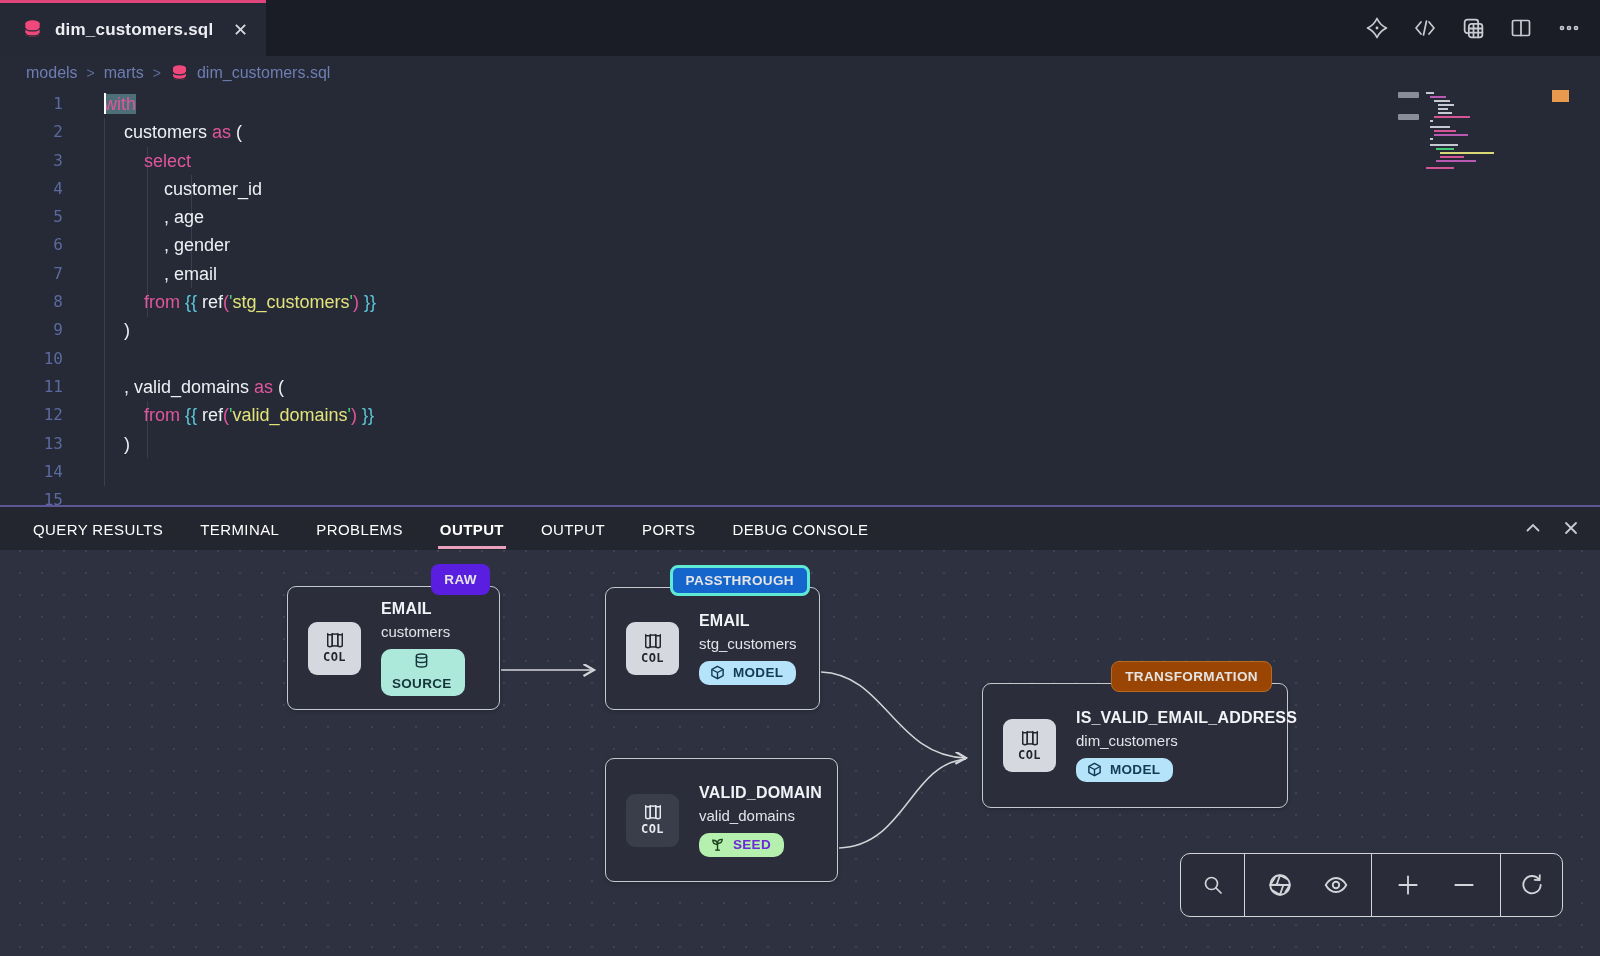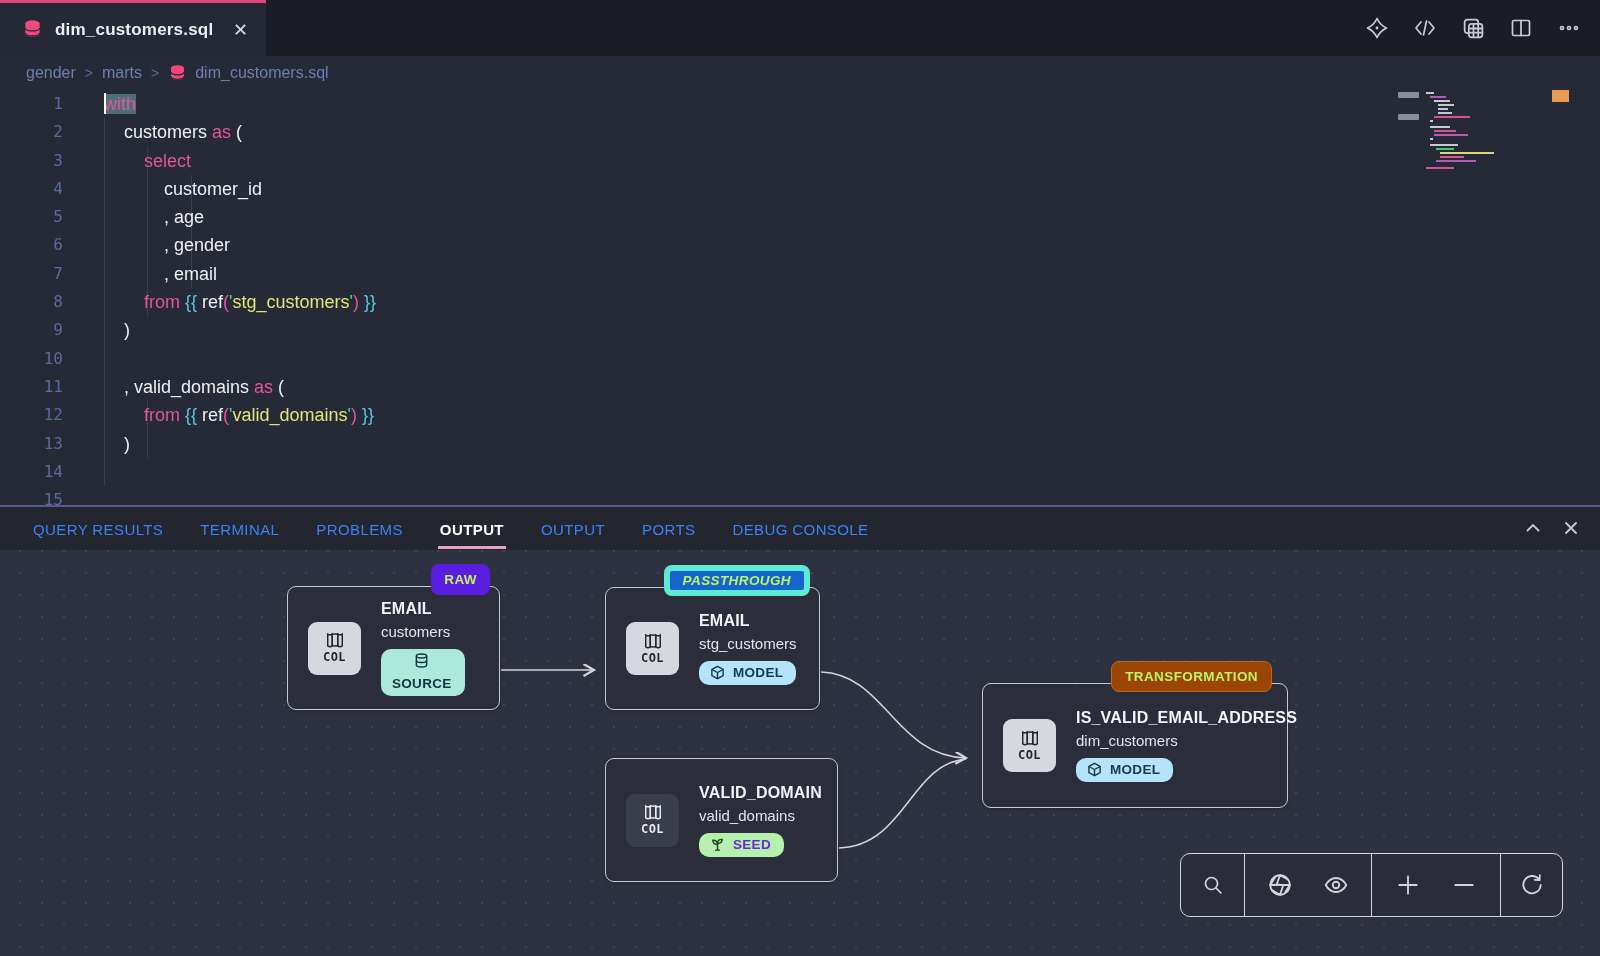--- a/index.html
+++ b/index.html
@@ -41,21 +41,21 @@
   .g2b { left:147px; top:311px; height:57px; }
   .g3 { left:191px; top:85px; height:113px; }
   .minimap { position:absolute; right:70px; top:0; width:106px; height:80px; opacity:.95; }
   .mm-bar { position:absolute; background:#8a8d99; border-radius:1px; }
   .mm-marker { position:absolute; right:31px; top:-3px; width:17px; height:15px; background:#e89a4e; }
 
   
   .panel-header { position:absolute; left:0; top:505px; width:1600px; height:45px; background:#23252f;
     border-top:2px solid #5c5794; display:flex; align-items:center; padding-left:33px; }
   .panel-tabs { display:flex; align-items:center; gap:37px; }
-  .ptab { color:#3b82f6; font-size:15px; letter-spacing:.4px; cursor:pointer; position:relative; padding:11px 0 9px; }
+  .ptab { color:#ffffff; font-size:15px; letter-spacing:.4px; cursor:pointer; position:relative; padding:11px 0 9px; }
   .ptab.active { color:#ffffff; font-weight:600; }
   .ptab.active::after { content:""; position:absolute; left:-2px; right:-2px; bottom:-2px; height:3px; background:#e8a0bd; }
   .panel-controls { position:absolute; right:20px; top:0; height:45px; display:flex; align-items:center; gap:20px; }
   .panel-controls svg { stroke:#c9cbd3; fill:none; stroke-width:1.8; stroke-linecap:round; }
 
   
   .canvas { position:absolute; left:0; top:550px; width:1600px; height:406px; background:#2e3240;
     background-image:radial-gradient(#404452 1.3px, transparent 1.4px); background-size:22px 22px; background-position:9px 12px; }
   .edges { position:absolute; left:0; top:0; width:1600px; height:406px; }
 
@@ -76,23 +76,23 @@
   .node-title { color:#f2f3f7; font-size:16px; font-weight:600; letter-spacing:.2px; }
   .node-sub { color:#e2e4ea; font-size:15px; margin-top:5px; }
   .type-badge { display:inline-flex; align-items:center; gap:8px; margin-top:9px; padding:4px 13px 5px 11px;
     border-radius:10px; font-size:13.5px; font-weight:600; letter-spacing:.3px; }
   .b-source { background:#ace9da; color:#17343c;flex-direction:column; }
   .b-model  { background:#b5e3fa; color:#133a56; }
   .b-seed   { background:#b5f0ae; color:#6d28d9; }
   .type-badge svg { fill:none; stroke-width:1.5; }
   .b-source svg { stroke:#17343c; } .b-model svg { stroke:#133a56; } .b-seed svg { stroke:#1d4220; }
   .corner-badge { position:absolute; top:-23px; height:31px; display:flex; align-items:center;
-    padding:0 13px; border-radius:8px; color:#bef264; font-size:13.5px; font-weight:700; letter-spacing:.4px; z-index:3; }
+    padding:0 13px; border-radius:8px; color:#e5e5e5; font-size:13.5px; font-weight:700; letter-spacing:.4px; z-index:3; }
   .cb-raw { right:9px; background:#5a1ee0; }
-  .cb-passthrough { right:9px; background:#1566cc; border:6px solid #5eead4;font-style:italic; }
+  .cb-passthrough { right:9px; background:#1566cc; border:3px solid #5eead4; }
   .cb-transformation { right:15px; background:#9a4503; border:1px solid #b96a1f; }
 
   
   .lin-toolbar { position:absolute; left:1180px; top:303px; width:383px; height:64px;
     border:1.5px solid #d4d5da; border-radius:10px; display:flex; background:#2a2d39; overflow:hidden; }
   .tgroup { display:flex; align-items:center; justify-content:space-evenly; }
   .tgroup + .tgroup { border-left:1.5px solid #d4d5da; }
   .tg1 { width:63px; } .tg2 { width:127px; } .tg3 { width:129px; } .tg4 { flex:1; }
   .tool-btn { width:40px; height:40px; display:flex; align-items:center; justify-content:center; cursor:pointer; }
   .tool-btn svg { stroke:#d4d5da; fill:none; stroke-width:1.7; stroke-linecap:round; stroke-linejoin:round; }
@@ -147,21 +147,21 @@
       <svg width="24" height="24" viewBox="0 0 24 24" fill="#c9cbd3" stroke="none">
         <circle cx="5" cy="12" r="1.5"></circle>
           <circle cx="12" cy="12" r="1.5"></circle>
           <circle cx="19" cy="12" r="1.5"></circle>
       </svg>
     </div>
   </div>
 </div>
 
 <div class="breadcrumb">
-  <span class="crumb">gender</span>
+  <span class="crumb">models</span>
   <span class="crumb-sep">&gt;</span>
   <span class="crumb">marts</span>
   <span class="crumb-sep">&gt;</span>
   <span class="crumb crumb-file">
     <svg width="19" height="19" viewBox="0 0 22 22">
       <g fill="#f0487c">
           <ellipse cx="11" cy="4.6" rx="7.5" ry="3.2"></ellipse>
       <path d="M3.5 4.6 v5 c0 1.8 3.4 3.2 7.5 3.2 s7.5-1.4 7.5-3.2 v-5 z"></path>
       <path d="M3.5 10.4 v5 c0 1.8 3.4 3.2 7.5 3.2 s7.5-1.4 7.5-3.2 v-5 z"></path>
         </g>

